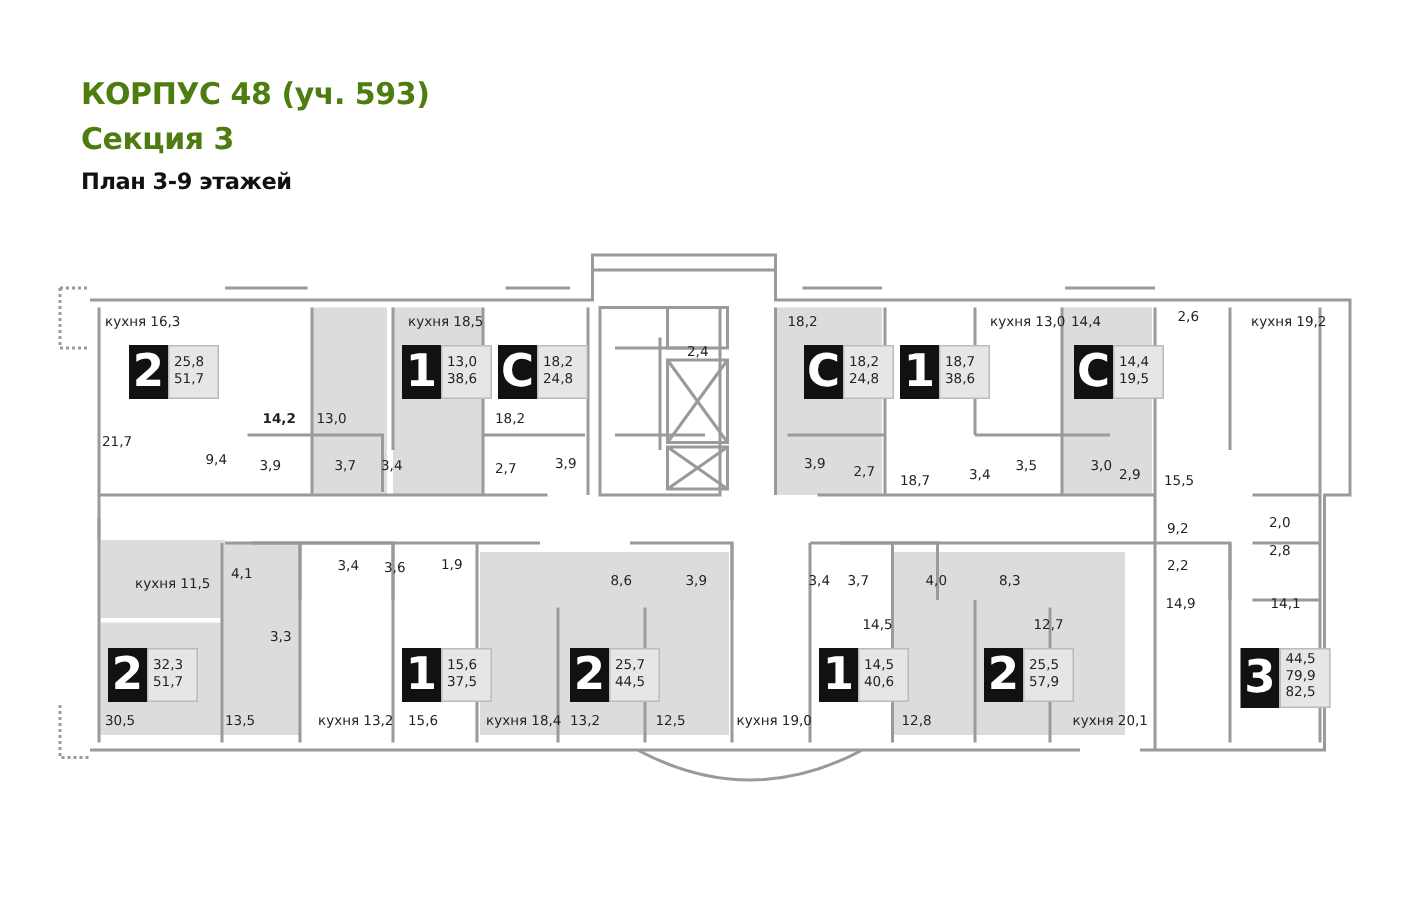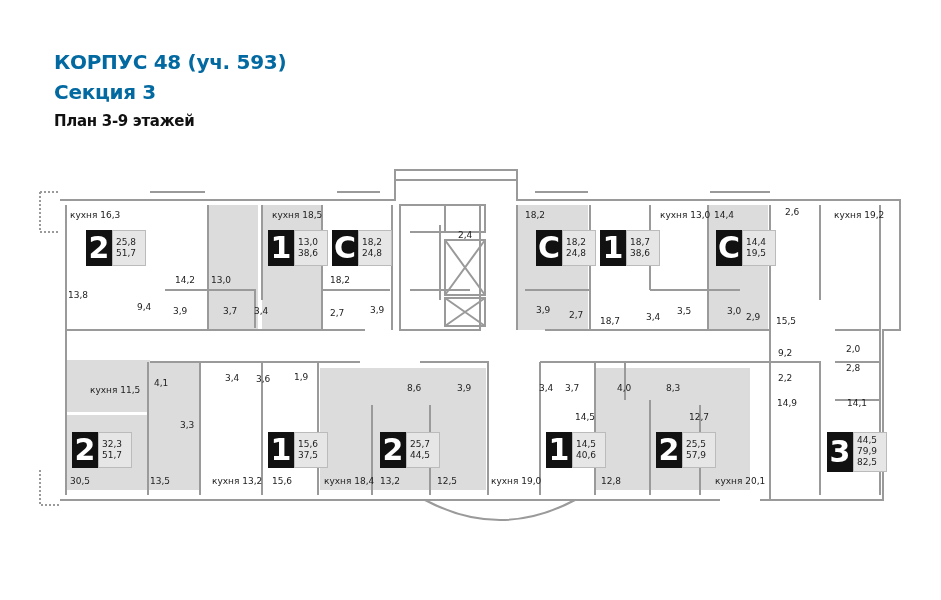--- a/index.html
+++ b/index.html
@@ -1,17 +1,17 @@
 <!DOCTYPE html>
 <html><head>
 <meta charset="utf-8">
 <style>
   html, body { margin: 0; padding: 0; background: #ffffff; }
   body { width: 941px; height: 600px; position: relative; overflow: hidden; font-family: "DejaVu Sans", sans-serif; }
-  .title { position: absolute; left: 54px; font-weight: bold; color: #0369a1; white-space: nowrap; letter-spacing: -0.3px; }
+  .title { position: absolute; left: 54px; font-weight: bold; color: #4d7c0f; white-space: nowrap; letter-spacing: -0.3px; }
   .t1 { top: 50px; font-size: 20px; }
   .t2 { top: 80px; font-size: 20px; }
   .t3 { top: 112px; font-size: 15px; color: #111; }
   .plan { position: absolute; left: 0; top: 0; width: 941px; height: 600px; }
   .room { position: absolute; box-sizing: border-box; }
   .g { background: #dcdcdc; }
   .lbl { position: absolute; font-size: 9px; color: #222; white-space: nowrap; font-family: "DejaVu Sans", sans-serif; }
   .badge { position: absolute; display: flex; align-items: stretch; }
   .badge .num { background: #111; color: #fff; font-weight: bold; font-size: 30px; line-height: 36px; width: 26px; height: 36px; text-align: center; font-family: "DejaVu Sans", sans-serif; }
   .badge .areas { border: 1px solid #bbb; background: #e6e6e6; font-size: 9px; line-height: 11px; padding: 6px 3px 0 3px; width: 26px; color: #222; }
@@ -143,23 +143,23 @@
   <div class="badge" style="left:827px;top:432px;">
     <div class="num" style="height:40px;line-height:40px;">3</div>
     <div class="areas" style="padding-top:2px;">
         <div>44,5</div>
         <div>79,9</div>
         <div>82,5</div>
       </div>
   </div>
 
   <div class="lbl" style="left:70px;top:210px;">кухня 16,3</div>
-  <div class="lbl" style="left:175px;top:275px;">14,2</div>
+  <div class="lbl" style="left:175px;top:275px;font-weight:bold;">14,2</div>
   <div class="lbl" style="left:211px;top:275px;">13,0</div>
-  <div class="lbl" style="left:68px;top:290px;">13,8</div>
+  <div class="lbl" style="left:68px;top:290px;">21,7</div>
   <div class="lbl" style="left:137px;top:302px;">9,4</div>
   <div class="lbl" style="left:173px;top:306px;">3,9</div>
   <div class="lbl" style="left:223px;top:306px;">3,7</div>
   <div class="lbl" style="left:254px;top:306px;">3,4</div>
 
   <div class="lbl" style="left:272px;top:210px;">кухня 18,5</div>
   <div class="lbl" style="left:330px;top:275px;">18,2</div>
   <div class="lbl" style="left:330px;top:308px;">2,7</div>
   <div class="lbl" style="left:370px;top:305px;">3,9</div>
   <div class="lbl" style="left:458px;top:230px;">2,4</div>

